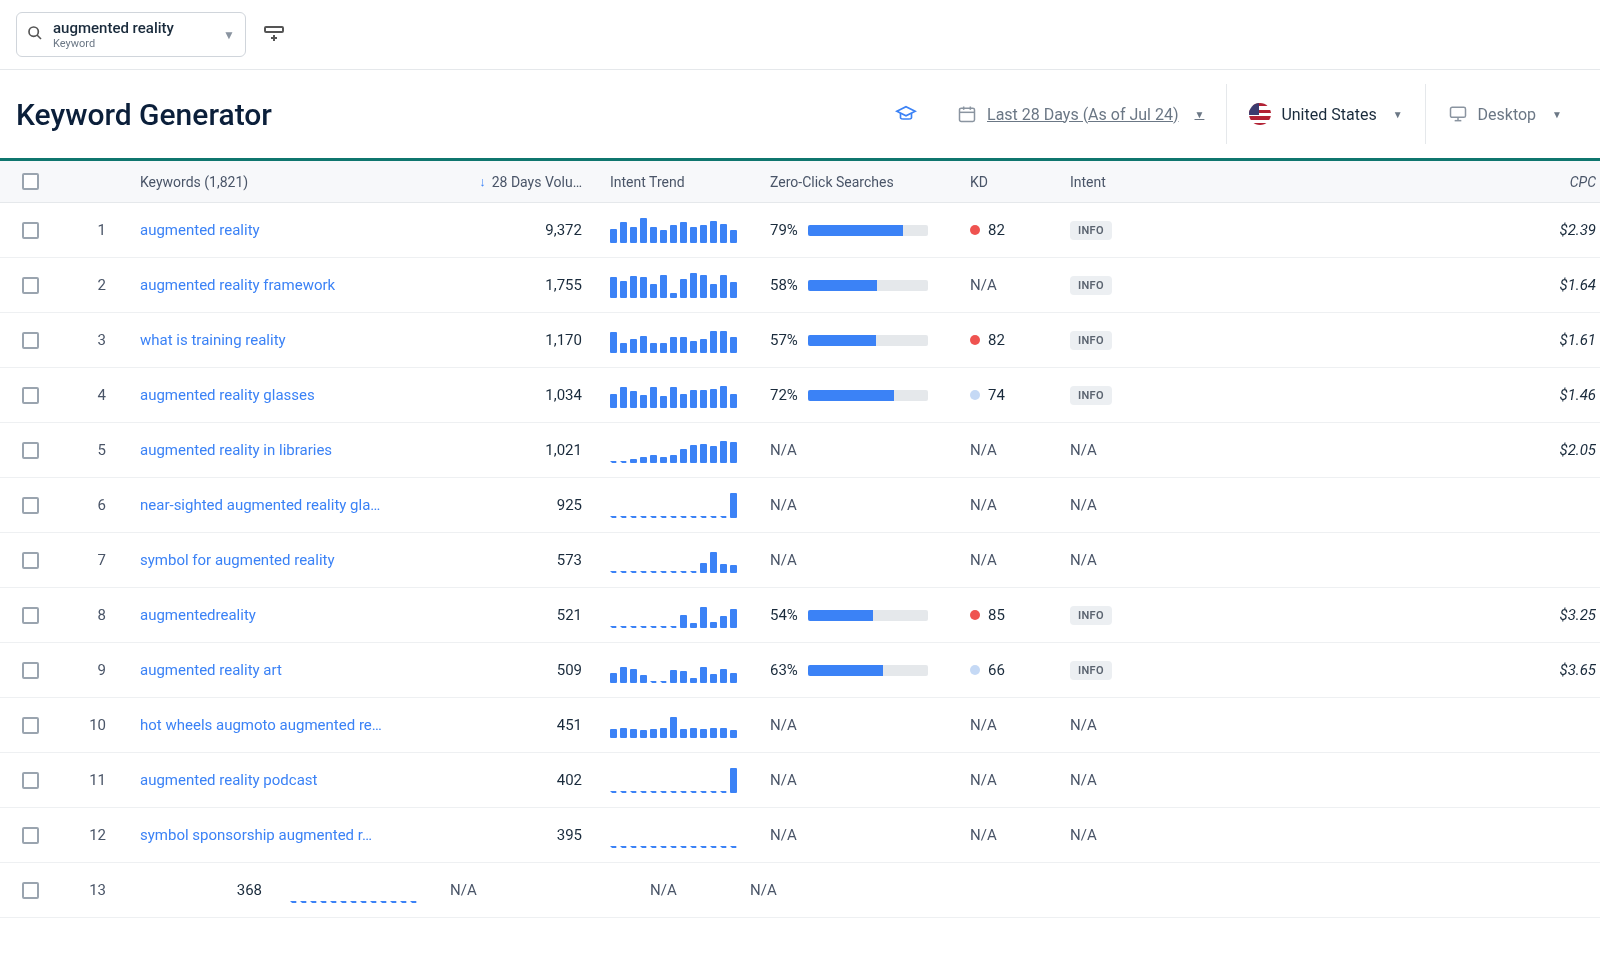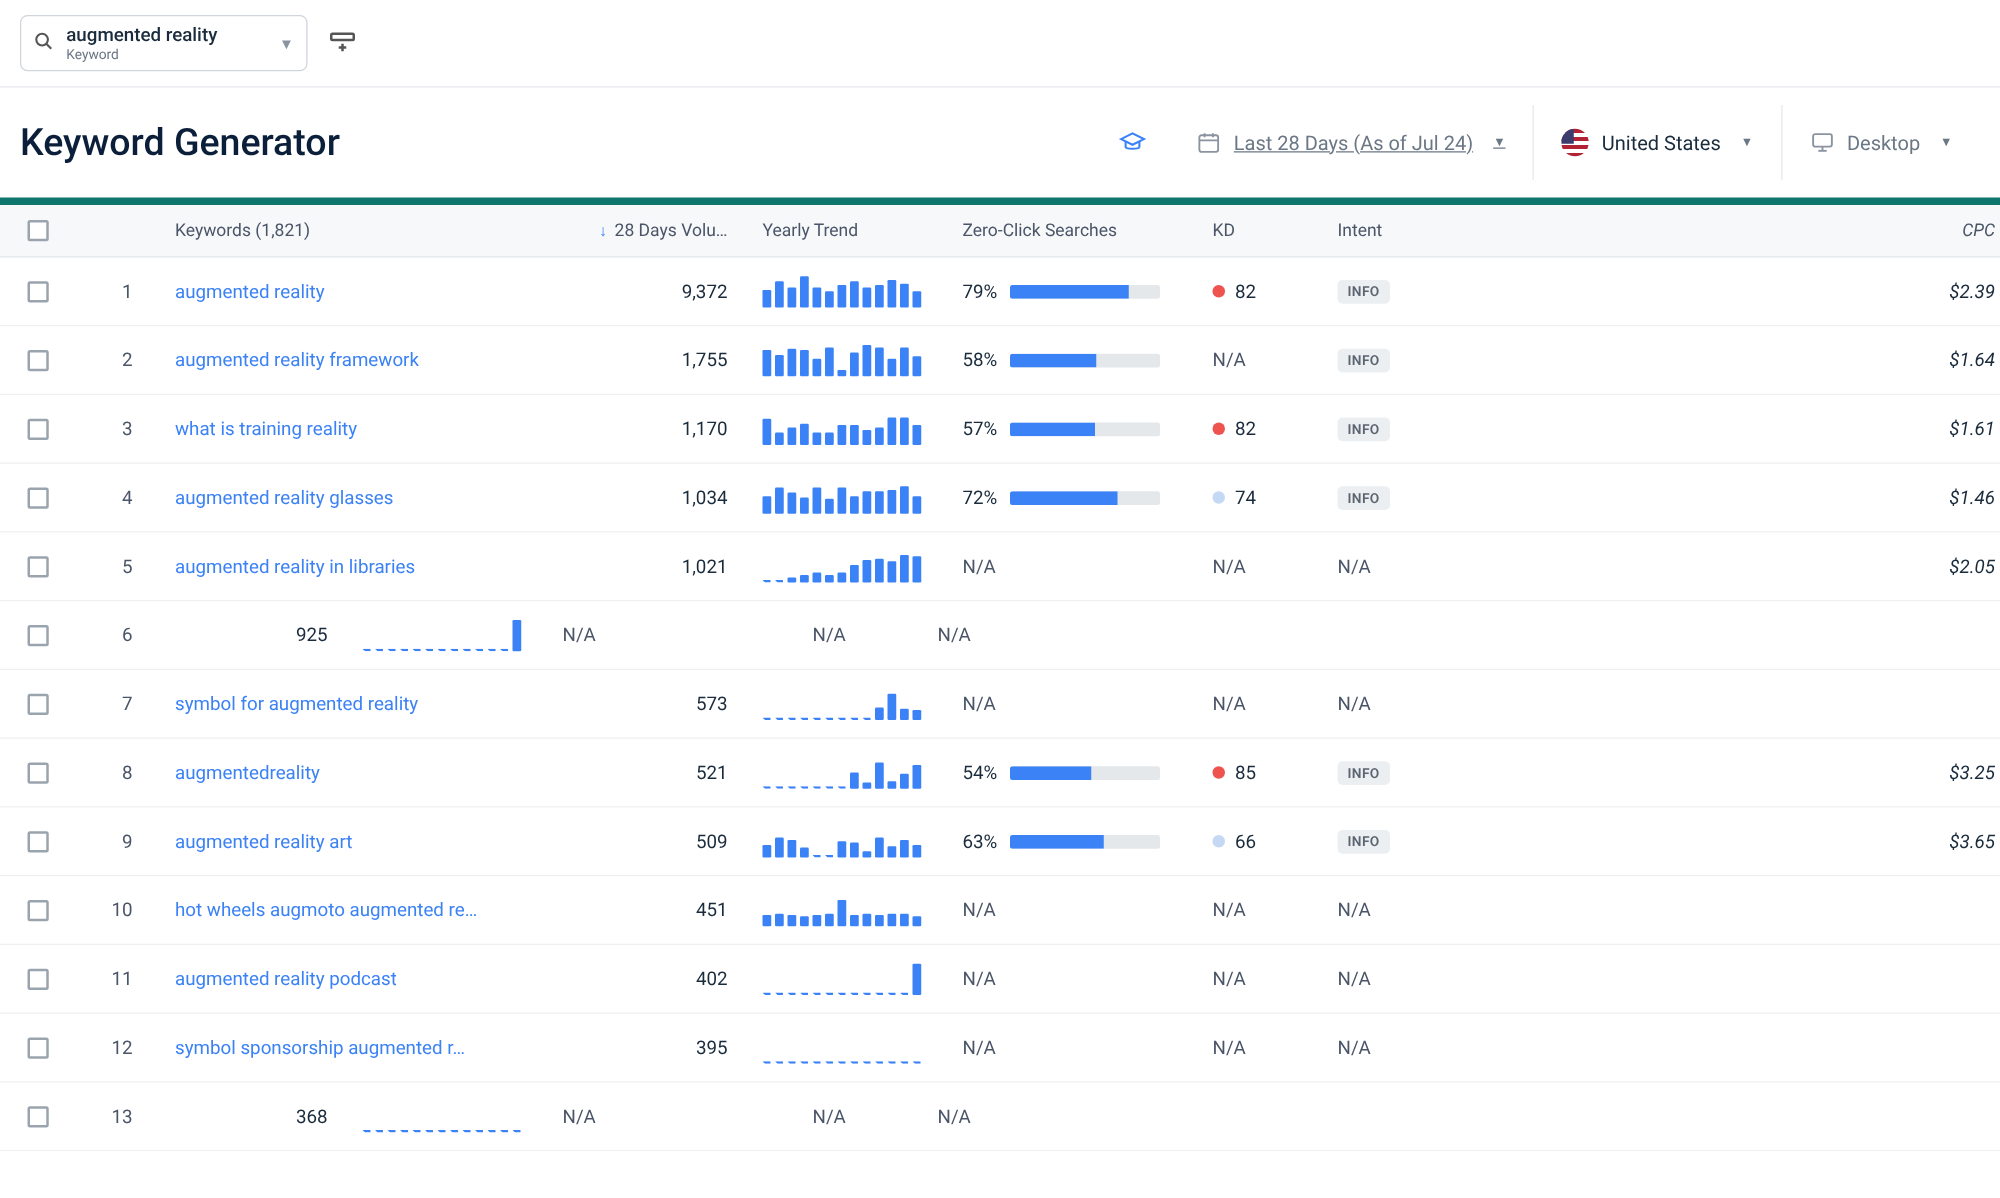--- a/index.html
+++ b/index.html
@@ -5,21 +5,21 @@
 * { box-sizing: border-box; margin: 0; padding: 0; }
 body { font-family: -apple-system, BlinkMacSystemFont, "Segoe UI", Roboto, sans-serif; font-size: 14px; color: #1a2b3c; background: #fff; }
 .top-bar { display: flex; align-items: center; padding: 12px 16px; border-bottom: 1px solid #e5e8eb; gap: 16px; }
 .search-chip { display: flex; align-items: center; border: 1px solid #d0d5db; border-radius: 6px; padding: 6px 10px; gap: 10px; background: #fff; cursor: pointer; min-width: 230px; }
 .search-chip .mag { font-size: 16px; color: #555; }
 .search-chip .chip-body { flex: 1; display: flex; flex-direction: column; }
 .search-chip .chip-title { font-size: 15px; font-weight: 500; color: #1a2b3c; }
 .search-chip .chip-sub { font-size: 11px; color: #6b7785; }
 .search-chip .chev { color: #8a94a0; font-size: 12px; }
 .add-tab { cursor: pointer; color: #555; }
-.header-row { display: flex; align-items: center; padding: 14px 16px; border-bottom: 6px solid #0f766e; }
+.header-row { display: flex; align-items: center; padding: 14px 16px; border-bottom: 3px solid #0f766e; }
 .page-title { font-size: 30px; font-weight: 500; color: #0b1f3a; flex: 1; }
 .header-controls { display: flex; align-items: stretch; }
 .header-btn { display: flex; align-items: center; gap: 10px; padding: 0 22px; border-left: 1px solid #e5e8eb; cursor: pointer; color: #6b7785; font-size: 16px; height: 60px; }
 .header-btn:first-child { border-left: none; text-decoration: underline; }
 .header-btn .icon { display: inline-flex; }
 .header-btn .label { color: #6b7785; }
 .header-btn .drop { font-size: 10px; color: #6b7785; margin-left: 6px; }
 .grad-cap { color: #3b82f6; font-size: 20px; padding: 0 18px; display: flex; align-items: center; cursor: pointer; }
 .flag { width: 22px; height: 22px; border-radius: 50%; background: linear-gradient(to bottom, #b22234 0%, #b22234 15%, #fff 15%, #fff 30%, #b22234 30%, #b22234 45%, #fff 45%, #fff 60%, #b22234 60%, #b22234 75%, #fff 75%, #fff 90%, #b22234 90%); position: relative; overflow: hidden; }
 .flag::before { content: ""; position: absolute; top: 0; left: 0; width: 45%; height: 55%; background: #3c3b6e; }
@@ -124,21 +124,21 @@
     <div class="thead">
       <div class="th col-check">
           <span class="checkbox"></span>
         </div>
       <div class="th col-idx"></div>
       <div class="th col-kw">Keywords (1,821)</div>
       <div class="th col-vol">
           <span class="sort-arrow">↓</span>
           <span>28 Days Volu…</span>
         </div>
-      <div class="th col-trend">Yearly Trend</div>
+      <div class="th col-trend">Intent Trend</div>
       <div class="th col-zero">Zero-Click Searches</div>
       <div class="th col-kd">KD</div>
       <div class="th col-intent">Intent</div>
       <div class="th col-cpc">CPC</div>
     </div>
     <div id="tbody">
         <div class="trow">
           <div class="td col-check">
             <span class="checkbox"></span>
           </div>
@@ -336,20 +336,23 @@
           <div class="td col-intent">
             <span class="na">N/A</span>
           </div>
           <div class="td col-cpc">$2.05</div>
         </div>
         <div class="trow">
           <div class="td col-check">
             <span class="checkbox"></span>
           </div>
           <div class="td col-idx">6</div>
+          <div class="td col-kw">
+            <span class="kw-link">near-sighted augmented reality gla…</span>
+          </div>
           <div class="td col-vol">925</div>
           <div class="td col-trend">
             <div class="sparkline">
               <div class="spark-bar dash" style="height: 2px;"></div>
               <div class="spark-bar dash" style="height: 2px;"></div>
               <div class="spark-bar dash" style="height: 2px;"></div>
               <div class="spark-bar dash" style="height: 2px;"></div>
               <div class="spark-bar dash" style="height: 2px;"></div>
               <div class="spark-bar dash" style="height: 2px;"></div>
               <div class="spark-bar dash" style="height: 2px;"></div>

